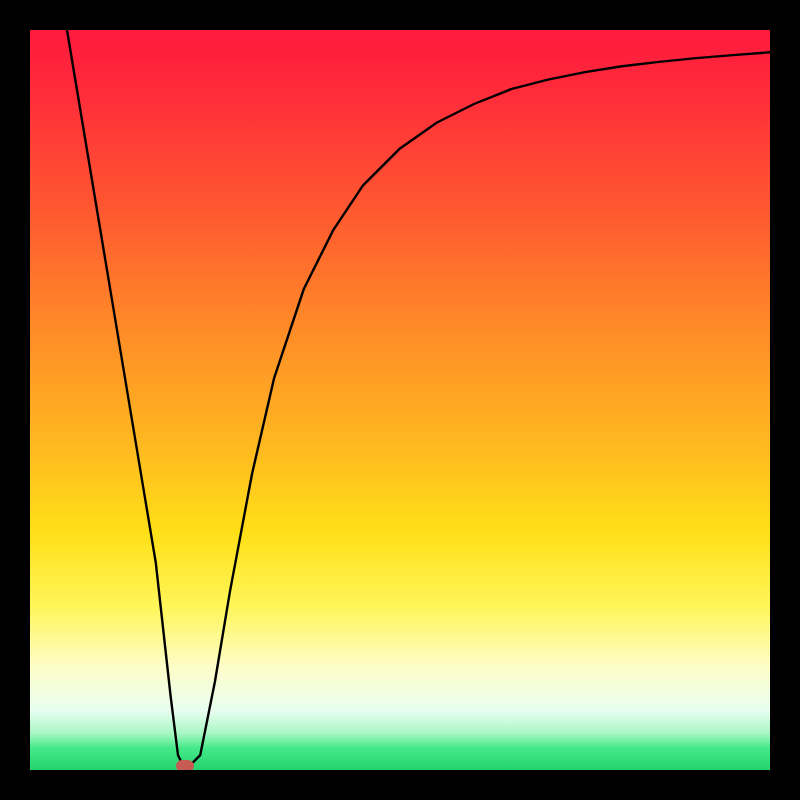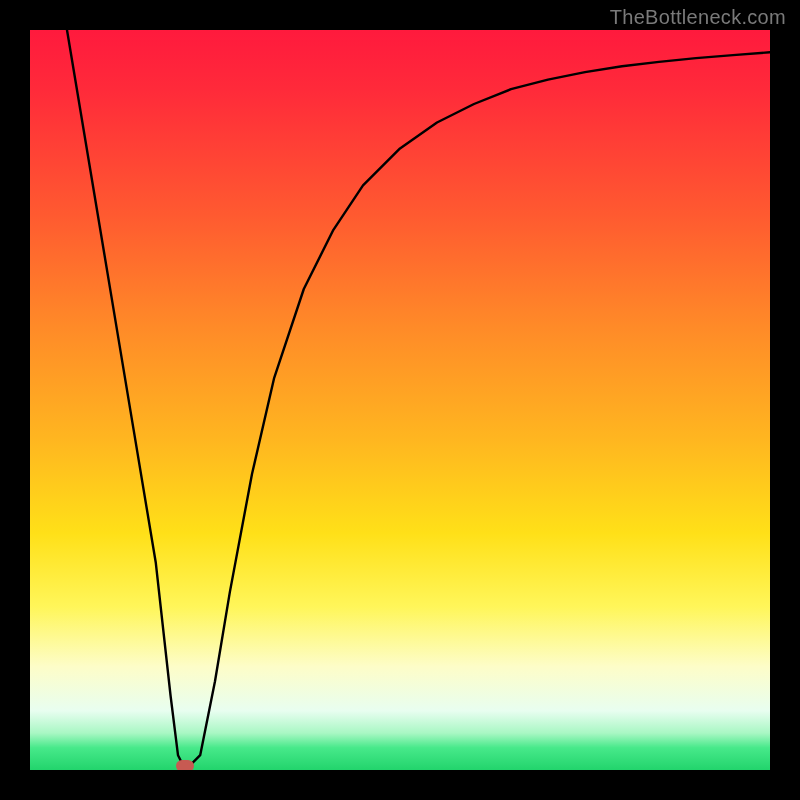--- a/index.html
+++ b/index.html
@@ -66,21 +66,20 @@
     height: 12px;
     border-radius: 6px;
     background: #c75a52;
     transform: translate(-50%, -50%);
   }
 </style>
 </head>
 <body>
 
 <div class="frame">
-  <div class="watermark">TheBottleneck.com</div>
   <div class="plot">
     <div class="gradient"></div>
     <svg class="curve" viewBox="0 0 740 740" preserveAspectRatio="none">
       <path id="curve-path" fill="none" stroke="#000" stroke-width="2.4" stroke-linejoin="round" stroke-linecap="round" d="M37.00 0.00 L59.20 133.20 L81.40 266.40 L103.60 399.60 L125.80 532.80 L140.60 666.00 L148.00 725.20 L155.40 740.00 L170.20 725.20 L185.00 651.20 L199.80 562.40 L222.00 444.00 L244.20 347.80 L273.80 259.00 L303.40 199.80 L333.00 155.40 L370.00 118.40 L407.00 92.50 L444.00 74.00 L481.00 59.20 L518.00 49.58 L555.00 42.18 L592.00 36.26 L629.00 31.82 L666.00 28.12 L703.00 25.16 L740.00 22.20"></path>
     </svg>
     <div id="marker" class="marker" style="left: 155.4px; top: 736px; background: rgb(199, 90, 82);"></div>
   </div>
 </div>
 
 </body></html>

